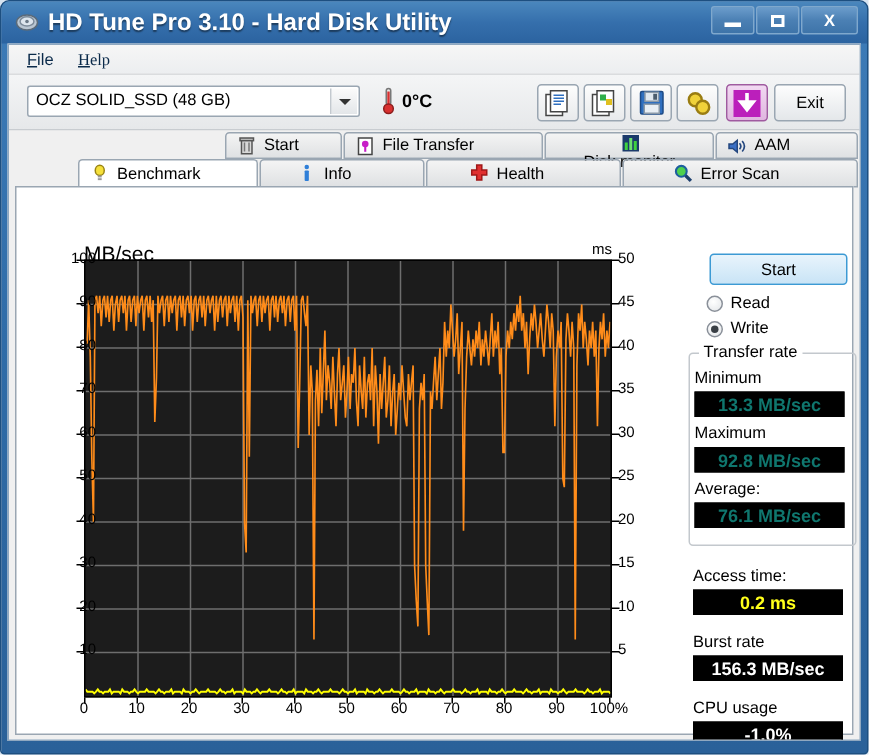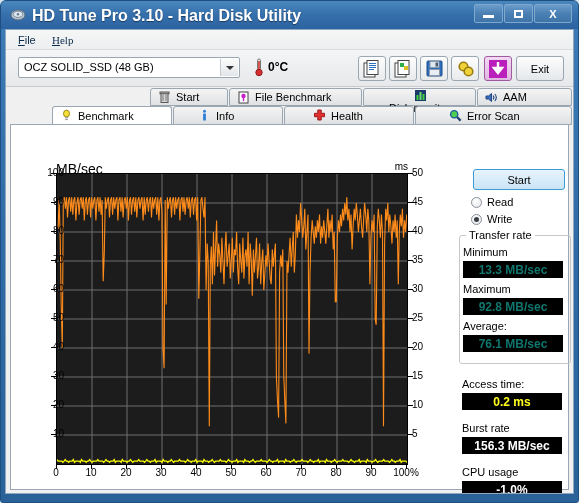--- a/index.html
+++ b/index.html
@@ -315,21 +315,21 @@
         <span class="tlabel">Start</span>
       </div>
       <div class="tab row1" style="left:223px;width:133px;">
         <span class="ticon">
           <svg width="13" height="13" viewBox="0 0 13 13">
               <rect x="2" y="1" width="9" height="11" fill="#fff" stroke="#444"></rect>
               <circle cx="6.5" cy="5" r="2.2" fill="#c71fc7"></circle>
               <rect x="5.8" y="7" width="1.4" height="3.2" fill="#c71fc7"></rect>
             </svg>
         </span>
-        <span class="tlabel">File Benchmark</span>
+        <span class="tlabel">File Transfer</span>
       </div>
       <div class="tab row1" style="left:357px;width:113px;flex-direction:column;">
         <span class="ticon">
           <svg width="13" height="13" viewBox="0 0 13 13">
               <rect x="1" y="1" width="11" height="11" fill="#1b3a6b"></rect>
               <rect x="2.5" y="6" width="2" height="5" fill="#3fd23f"></rect>
               <rect x="5.5" y="3" width="2" height="8" fill="#6ee06e"></rect>
               <rect x="8.5" y="5" width="2" height="6" fill="#3fd23f"></rect>
             </svg>
         </span>

